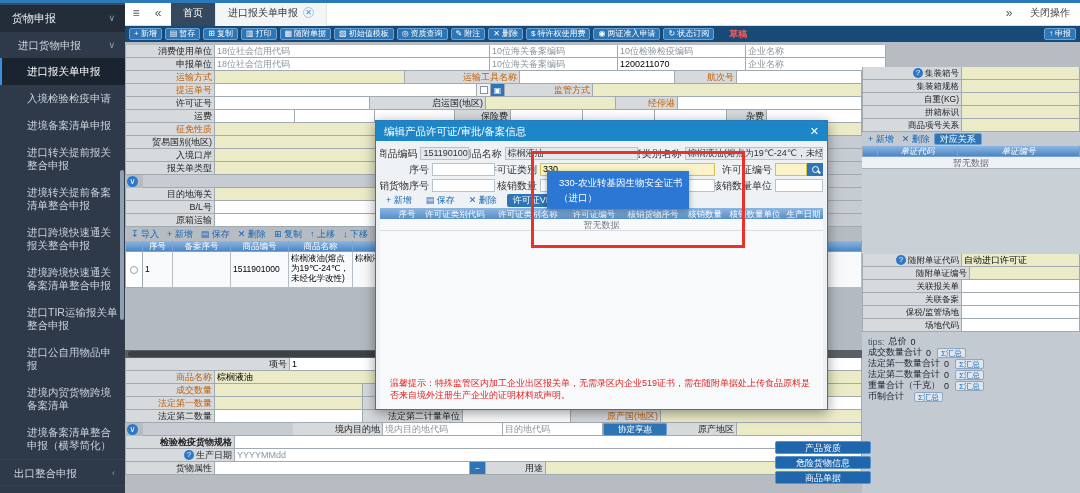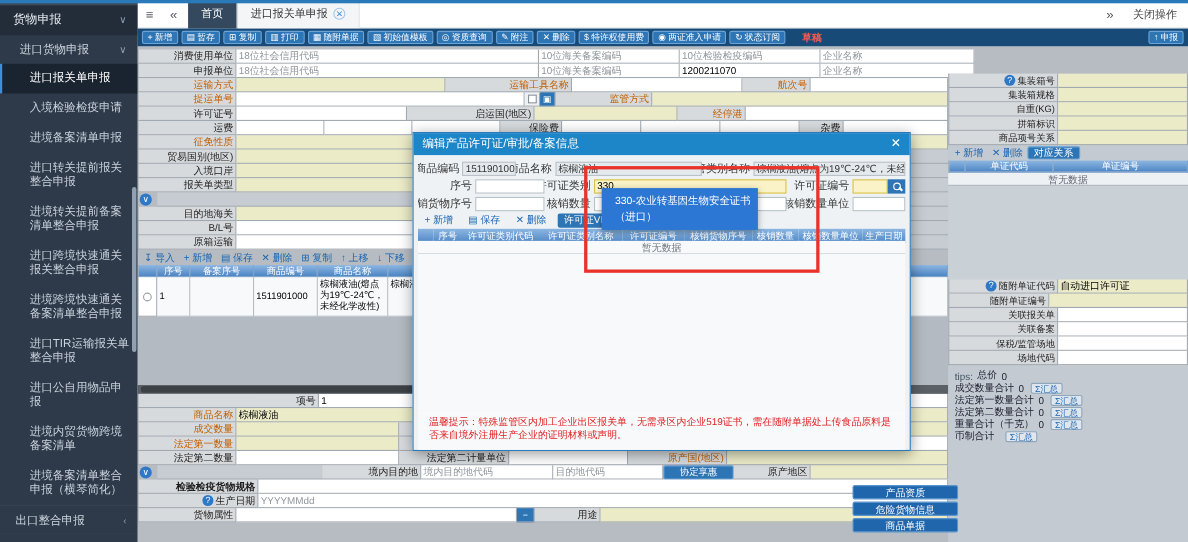--- a/index.html
+++ b/index.html
@@ -415,33 +415,33 @@
           </div>
           <div class="frow">
             <div class="cell c-label" style="width: 100px;">商品项号关系</div>
             <div class="cell c-yellow" style="flex: 1 1 auto;"></div>
           </div>
           <div class="links-row">
             <div class="cell c-link" style="flex: 0 0 auto; width: auto;">+ 新增</div>
             <div class="cell c-link" style="flex: 0 0 auto; width: auto;">✕ 删除</div>
             <div class="cell c-chip" style="flex: 0 0 auto; width: auto; padding: 0px 5px; height: 12px;">对应关系</div>
           </div>
-          <div class="frow" style="height: 11px;">
+          <div class="frow" style="height: 11px; font-style: italic;">
             <div class="cell c-gh" style="width: 16px;"></div>
             <div class="cell c-gh" style="width: 80px;">单证代码</div>
             <div class="cell c-gh" style="flex: 1 1 auto;">单证编号</div>
           </div>
           <div class="rp-nodata">暂无数据</div>
           <div class="rp-spacer"></div>
           <div class="frow">
             <div class="cell c-label" style="width: 100px;"><span class="help">?</span>随附单证代码</div>
             <div class="cell c-vyellow" style="flex: 1 1 auto;">自动进口许可证</div>
           </div>
           <div class="frow">
-            <div class="cell c-label" style="width: 92px;">随附单证编号</div>
+            <div class="cell c-label" style="width: 108px;">随附单证编号</div>
             <div class="cell c-yellow" style="flex: 1 1 auto;"></div>
           </div>
           <div class="frow">
             <div class="cell c-label" style="width: 100px;">关联报关单</div>
             <div class="cell c-input" style="flex: 1 1 auto;"></div>
           </div>
           <div class="frow">
             <div class="cell c-label" style="width: 100px;">关联备案</div>
             <div class="cell c-input" style="flex: 1 1 auto;"></div>
           </div>

